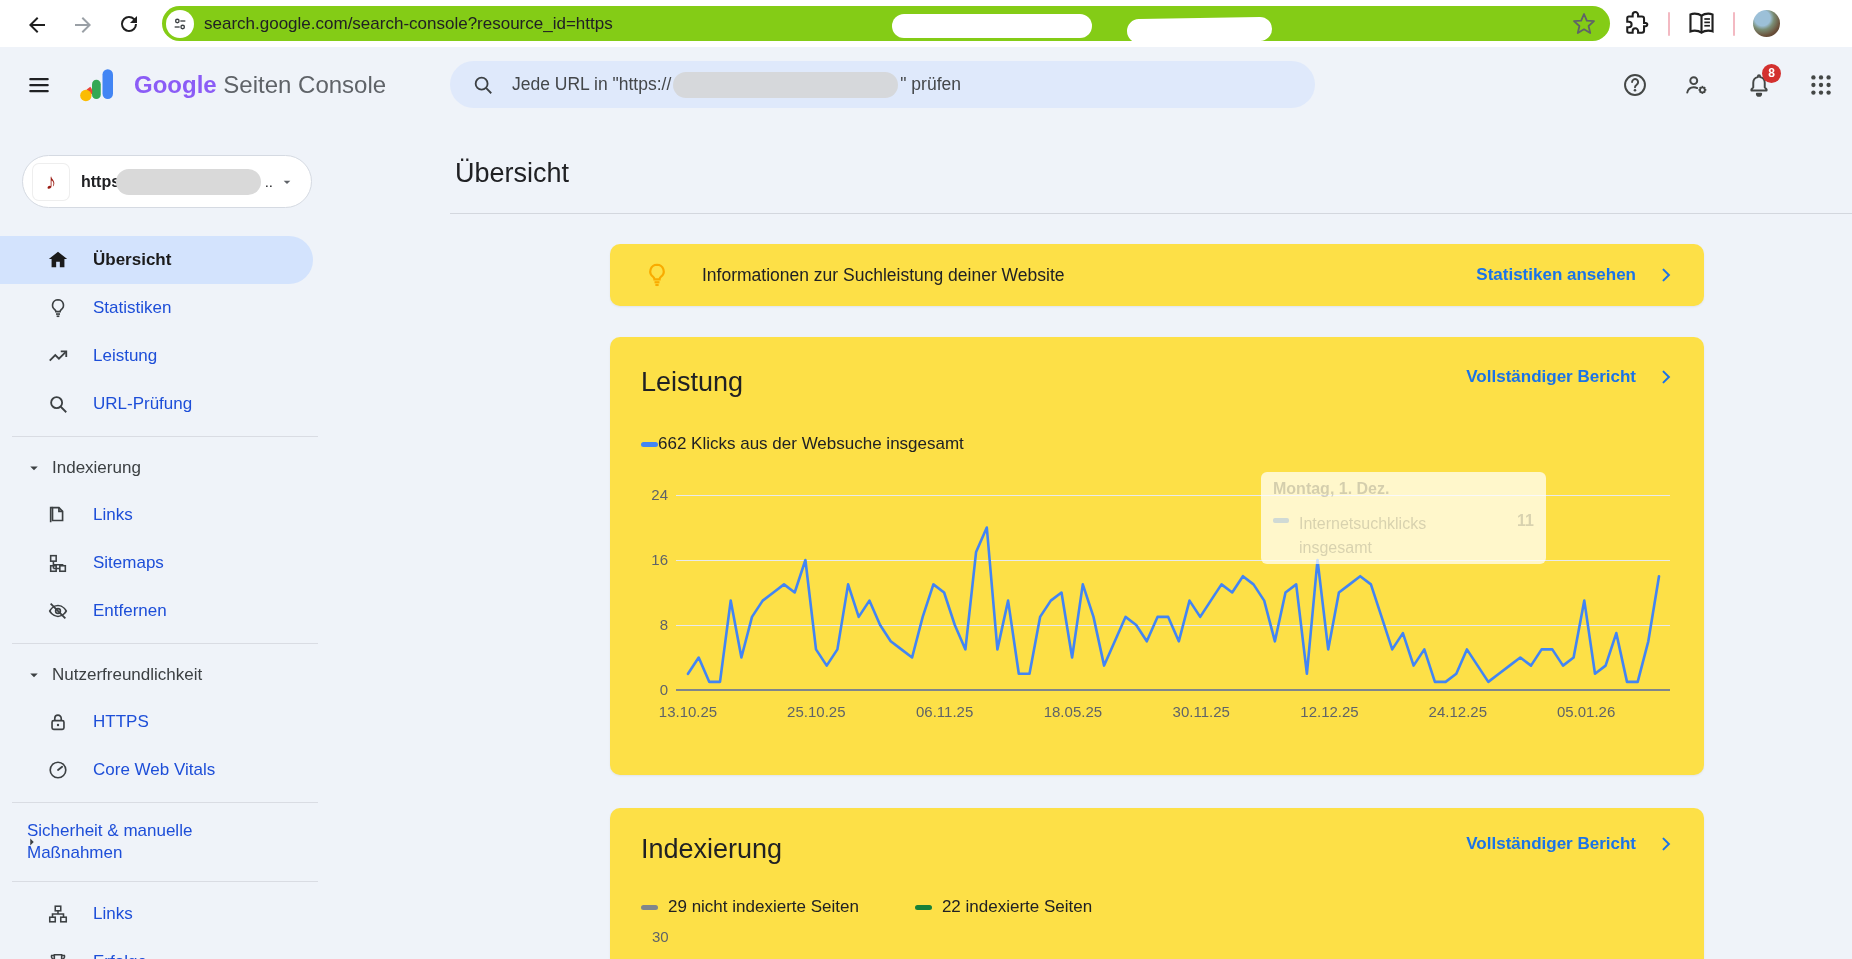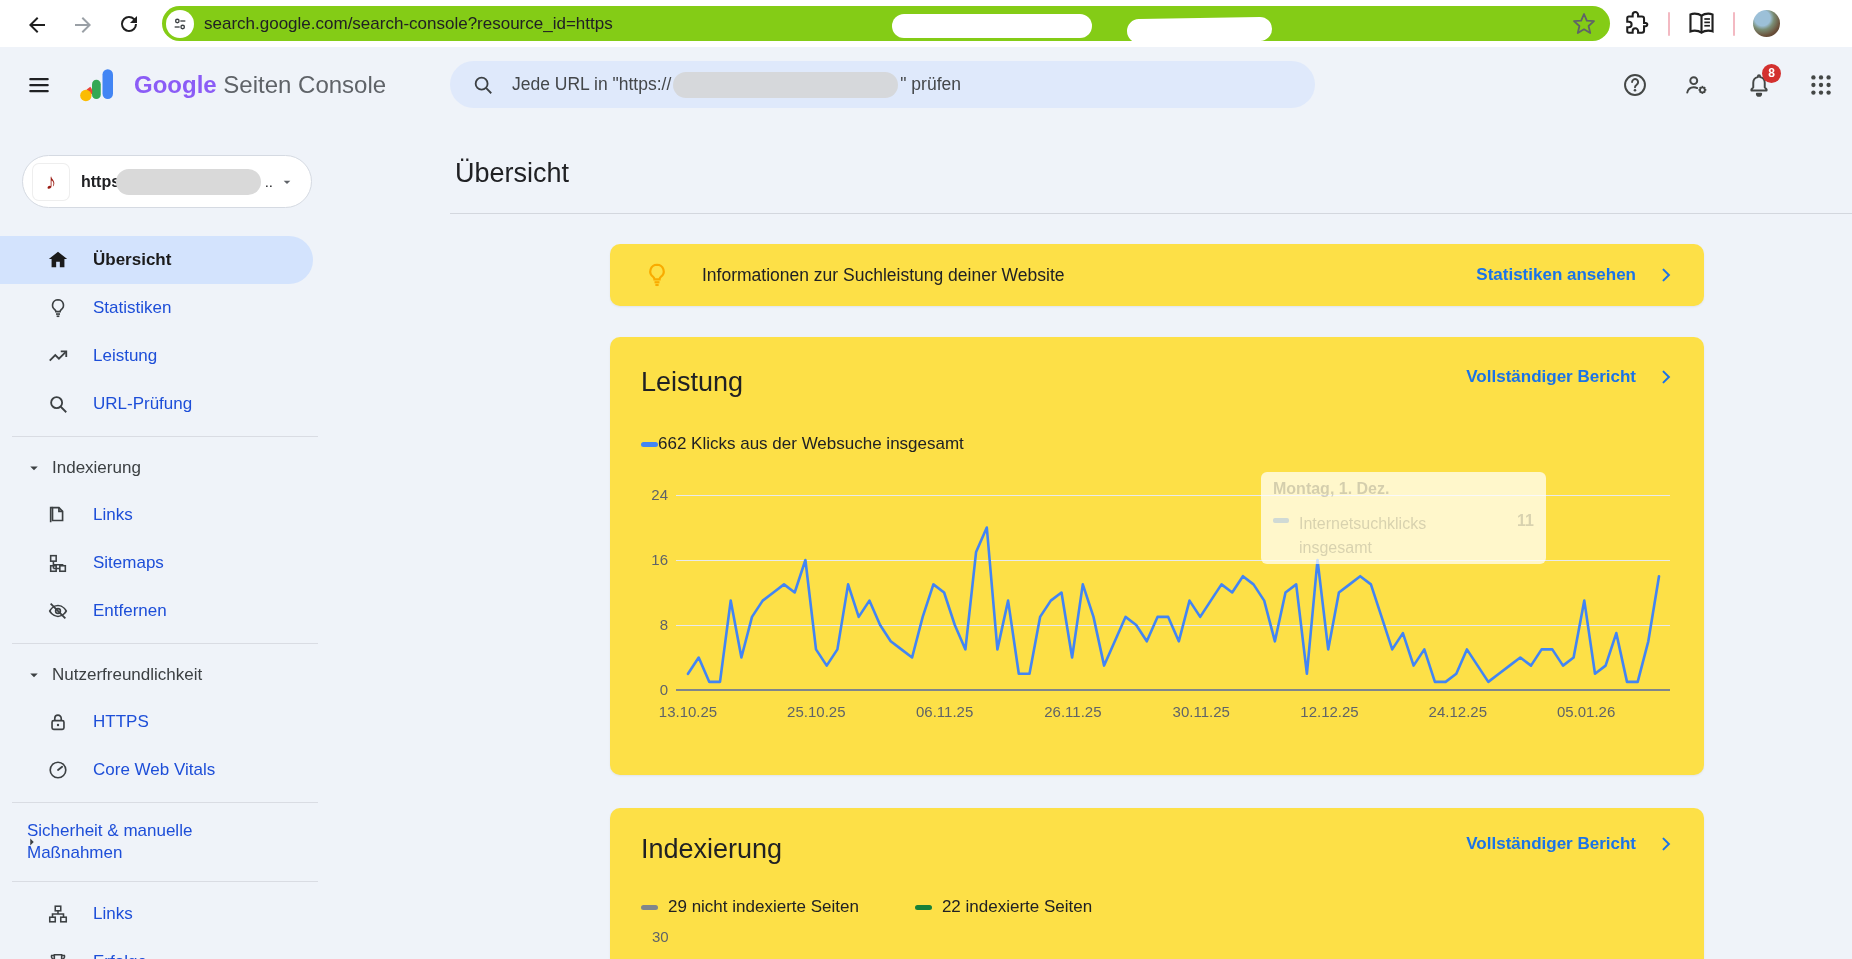--- a/index.html
+++ b/index.html
@@ -399,21 +399,21 @@
       <div>
           <div class="ytick" style="top: 149px;">24</div>
           <div class="ytick" style="top: 214px;">16</div>
           <div class="ytick" style="top: 279px;">8</div>
           <div class="ytick" style="top: 344px;">0</div>
         </div>
       <div>
           <div class="xtick" style="left: 28px;">13.10.25</div>
           <div class="xtick" style="left: 156.3px;">25.10.25</div>
           <div class="xtick" style="left: 284.6px;">06.11.25</div>
-          <div class="xtick" style="left: 412.9px;">26.11.25</div>
+          <div class="xtick" style="left: 412.9px;">18.05.25</div>
           <div class="xtick" style="left: 541.2px;">30.11.25</div>
           <div class="xtick" style="left: 669.5px;">12.12.25</div>
           <div class="xtick" style="left: 797.8px;">24.12.25</div>
           <div class="xtick" style="left: 926.1px;">05.01.26</div>
         </div>
       <svg class="line-svg" viewBox="0 0 971 195" preserveAspectRatio="none">
         <polyline points="0.0,178.8 10.7,162.5 21.3,186.9 32.0,186.9 42.7,105.6 53.4,162.5 64.0,121.9 74.7,105.6 85.4,97.5 96.0,89.4 106.7,97.5 117.4,65.0 128.0,154.4 138.7,170.6 149.4,154.4 160.1,89.4 170.7,121.9 181.4,105.6 192.1,130.0 202.7,146.3 213.4,154.4 224.1,162.5 234.7,121.9 245.4,89.4 256.1,97.5 266.8,130.0 277.4,154.4 288.1,56.9 298.8,32.5 309.4,154.4 320.1,105.6 330.8,178.8 341.5,178.8 352.1,121.9 362.8,105.6 373.5,97.5 384.1,162.5 394.8,89.4 405.5,121.9 416.1,170.6 426.8,146.3 437.5,121.9 448.2,130.0 458.8,146.3 469.5,121.9 480.2,121.9 490.8,146.3 501.5,105.6 512.2,121.9 522.8,105.6 533.5,89.4 544.2,97.5 554.9,81.2 565.5,89.4 576.2,105.6 586.9,146.3 597.5,97.5 608.2,89.4 618.9,178.8 629.5,65.0 640.2,154.4 650.9,97.5 661.6,89.4 672.2,81.2 682.9,89.4 693.6,121.9 704.2,154.4 714.9,138.1 725.6,170.6 736.3,154.4 746.9,186.9 757.6,186.9 768.3,178.8 778.9,154.4 789.6,170.6 800.3,186.9 810.9,178.8 821.6,170.6 832.3,162.5 843.0,170.6 853.6,154.4 864.3,154.4 875.0,170.6 885.6,162.5 896.3,105.6 907.0,178.8 917.6,170.6 928.3,138.1 939.0,186.9 949.7,186.9 960.3,146.3 971.0,81.2" fill="none" stroke="#4285f4" stroke-width="2.6" stroke-linejoin="round" stroke-linecap="round" vector-effect="non-scaling-stroke"></polyline>
       </svg>
       <div class="ghost-tip">
         <div class="gt-date">Montag, 1. Dez.</div>

